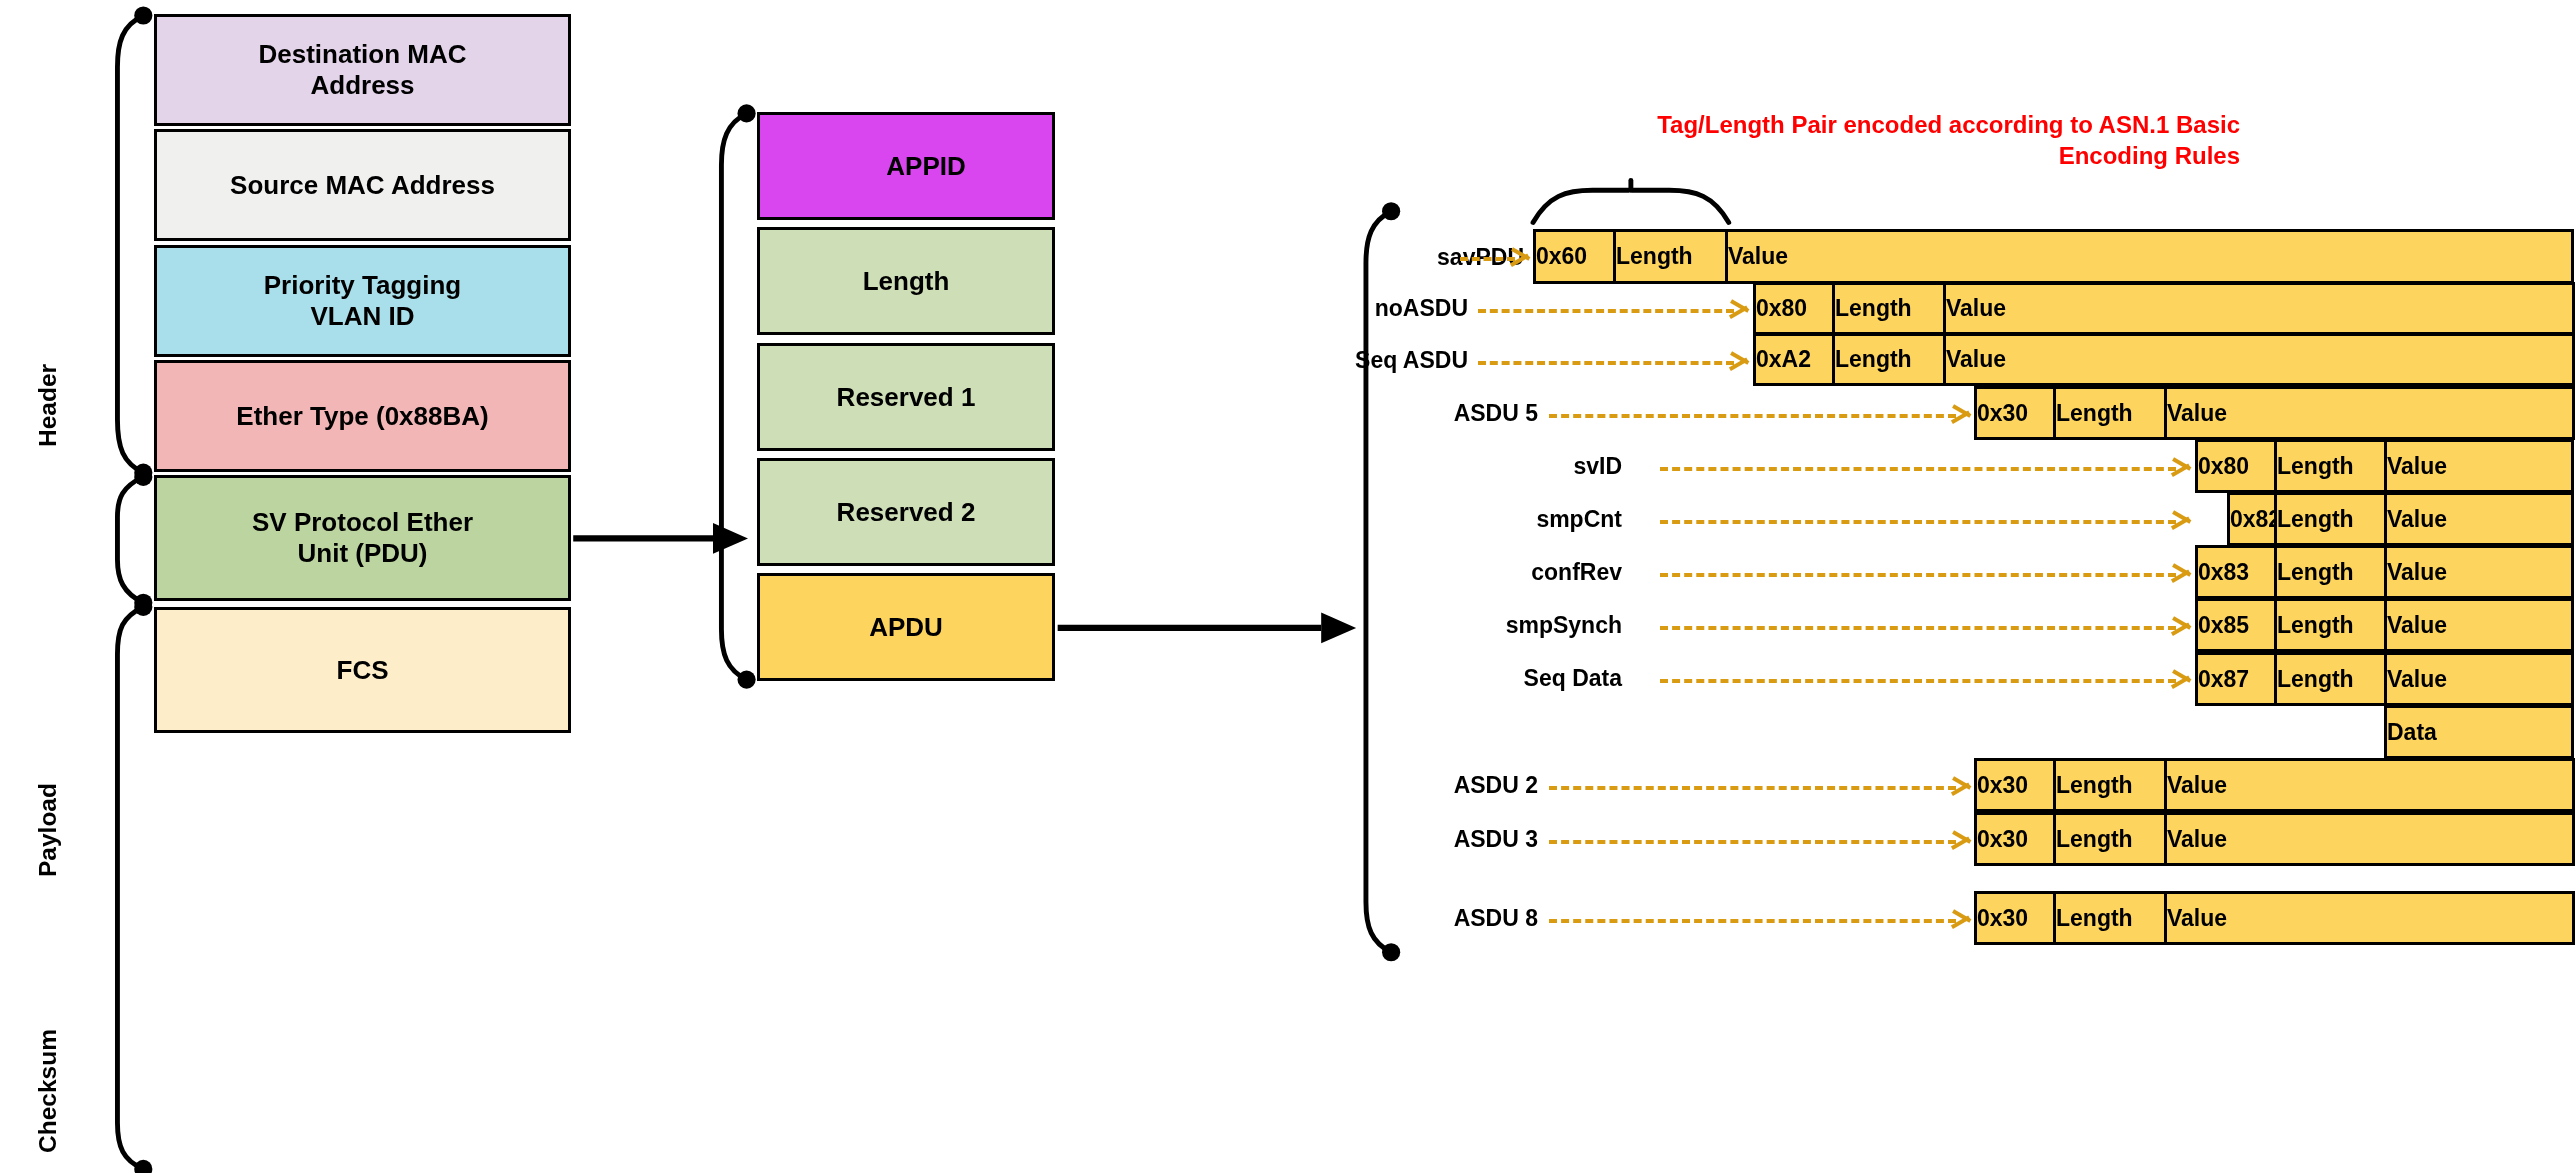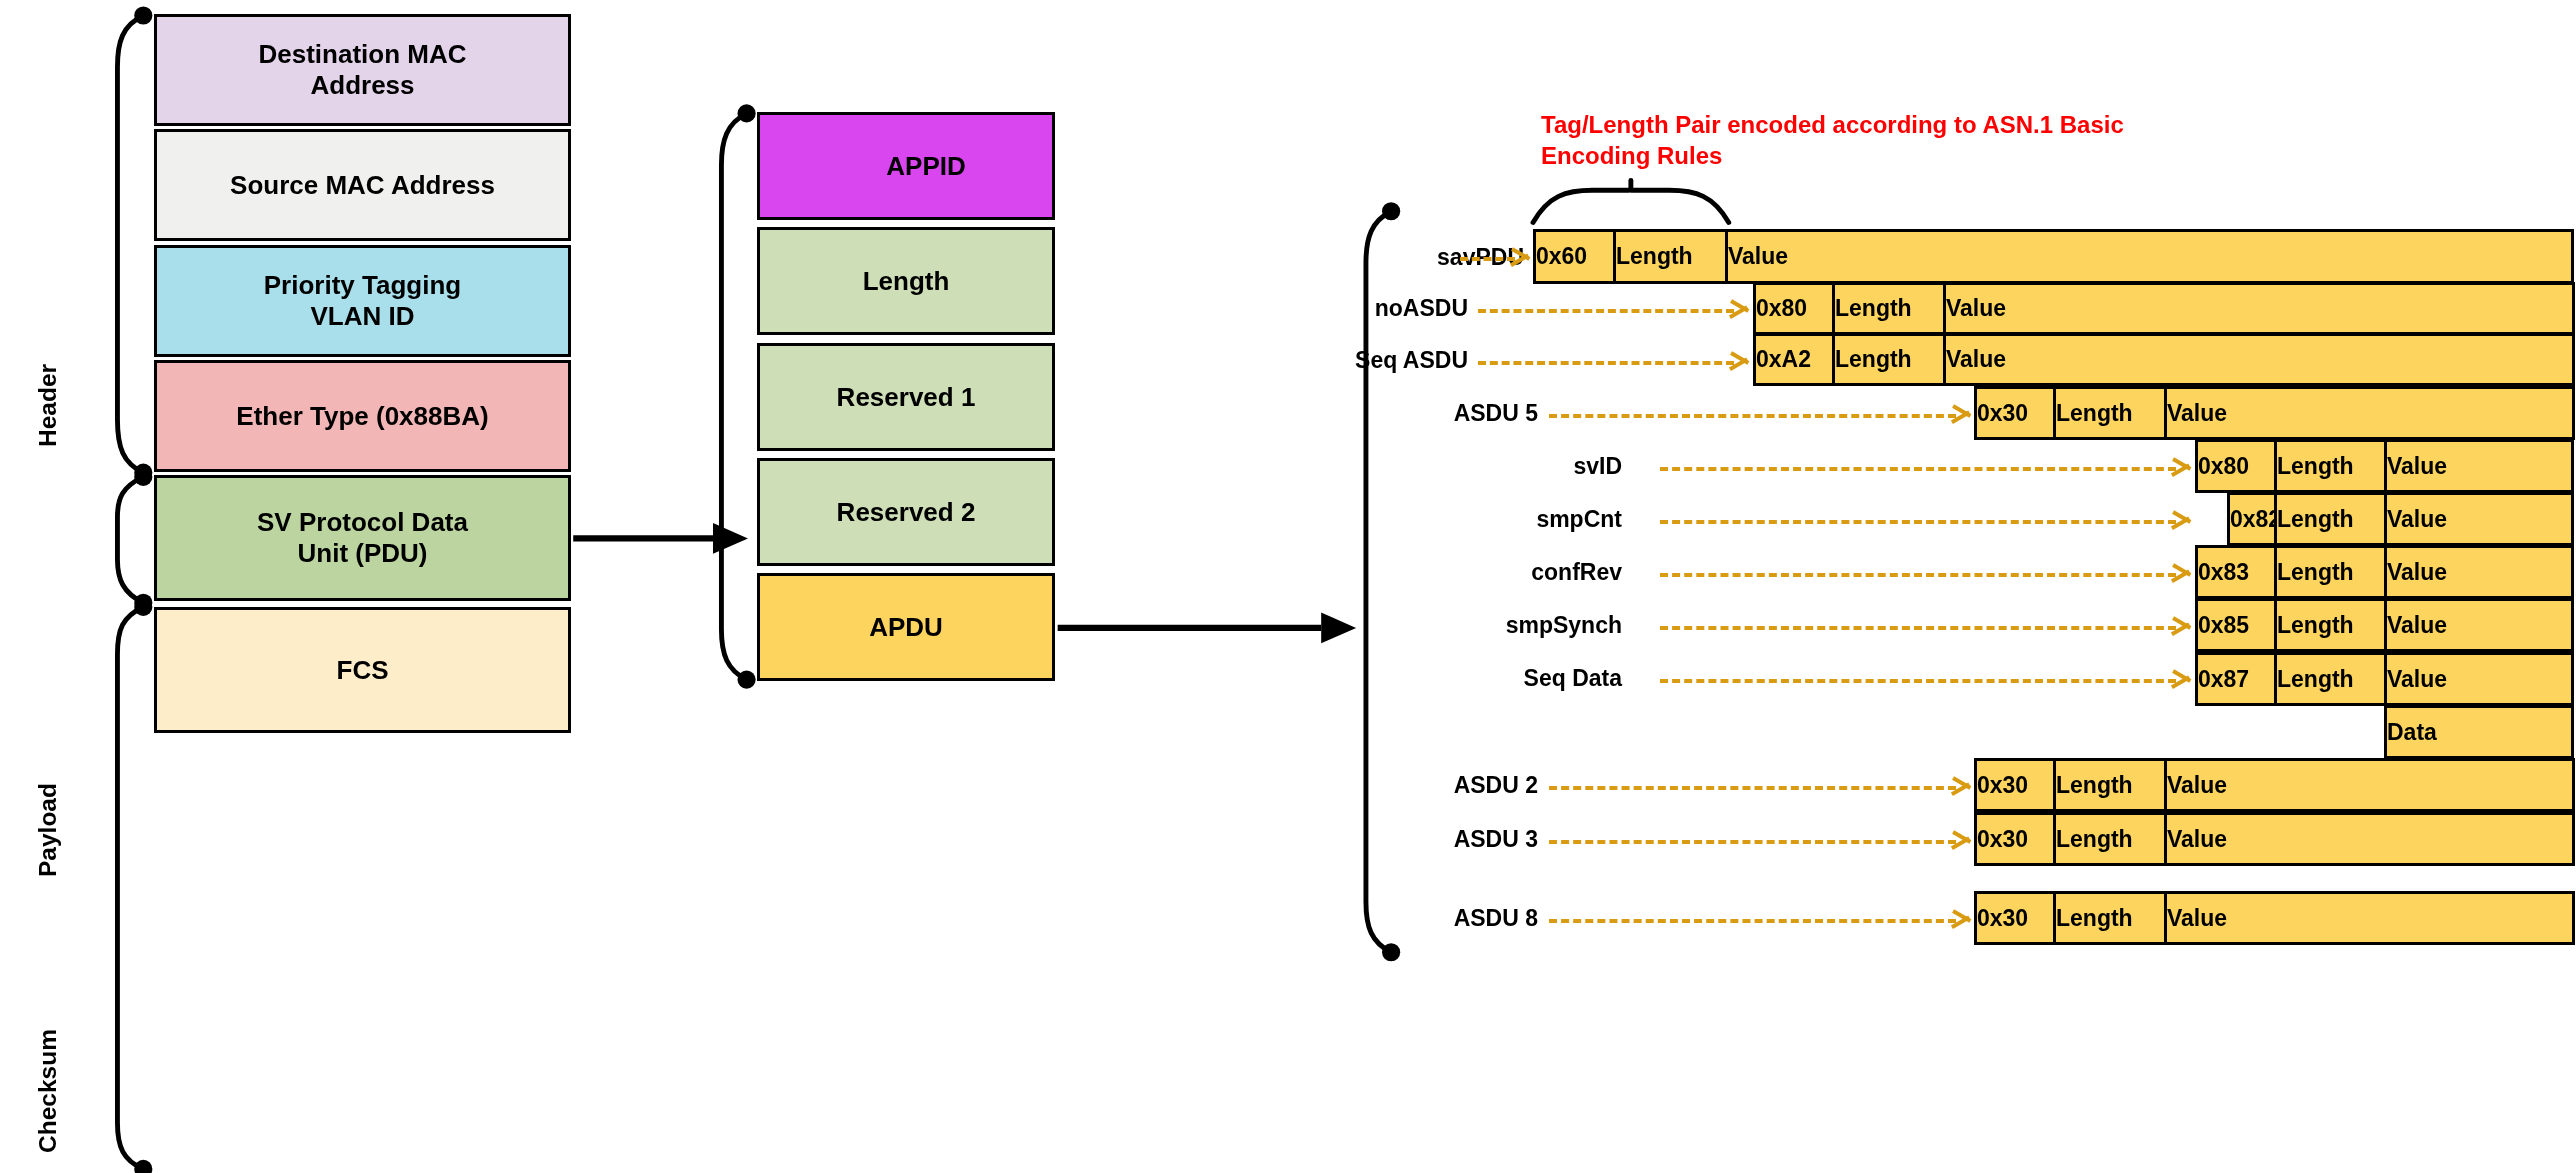--- a/index.html
+++ b/index.html
@@ -88,21 +88,21 @@
   <span style="white-space:pre-line;">Source MAC Address</span>
 </div>
 <div class="pkt" style="left:154px;top:245px;width:417px;height:112px;background:#a9dfeb;">
   <span style="white-space:pre-line;">Priority Tagging
 VLAN ID</span>
 </div>
 <div class="pkt" style="left:154px;top:360px;width:417px;height:112px;background:#f3b6b6;">
   <span style="white-space:pre-line;">Ether Type (0x88BA)</span>
 </div>
 <div class="pkt" style="left:154px;top:475px;width:417px;height:126px;background:#bcd5a0;">
-  <span style="white-space:pre-line;">SV Protocol Data
+  <span style="white-space:pre-line;">SV Protocol Ether
 Unit (PDU)</span>
 </div>
 <div class="pkt" style="left:154px;top:607px;width:417px;height:126px;background:#fdeec9;">
   <span style="white-space:pre-line;text-align:right;">FCS</span>
 </div>
 
 <div class="pkt" style="left:757px;top:112px;width:298px;height:108px;background:#d946ef;padding-left:40px;">
   <span>APPID</span>
 </div>
 <div class="pkt" style="left:757px;top:227px;width:298px;height:108px;background:#cedfb8;">
@@ -111,21 +111,21 @@
 <div class="pkt" style="left:757px;top:343px;width:298px;height:108px;background:#cedfb8;">
   <span>Reserved 1</span>
 </div>
 <div class="pkt" style="left:757px;top:458px;width:298px;height:108px;background:#cedfb8;">
   <span>Reserved 2</span>
 </div>
 <div class="pkt" style="left:757px;top:573px;width:298px;height:108px;background:#fcd45e;">
   <span>APDU</span>
 </div>
 
-<div class="redcap" style="left:1541px;top:110px;width:699px;">Tag/Length Pair encoded according to ASN.1 Basic
+<div class="redcap" style="left:1541px;top:110px;width:699px;text-align:right;">Tag/Length Pair encoded according to ASN.1 Basic
 Encoding Rules</div>
 
 <div class="cell" style="left:1533px;top:229px;width:84px;height:55px;">
   <span>0x60</span>
   </div>
 <div class="cell" style="left:1613px;top:229px;width:115px;height:55px;">
   <span>Length</span>
   </div>
 <div class="cell" style="left:1725px;top:229px;width:849px;height:55px;">
   <span>Value</span>

